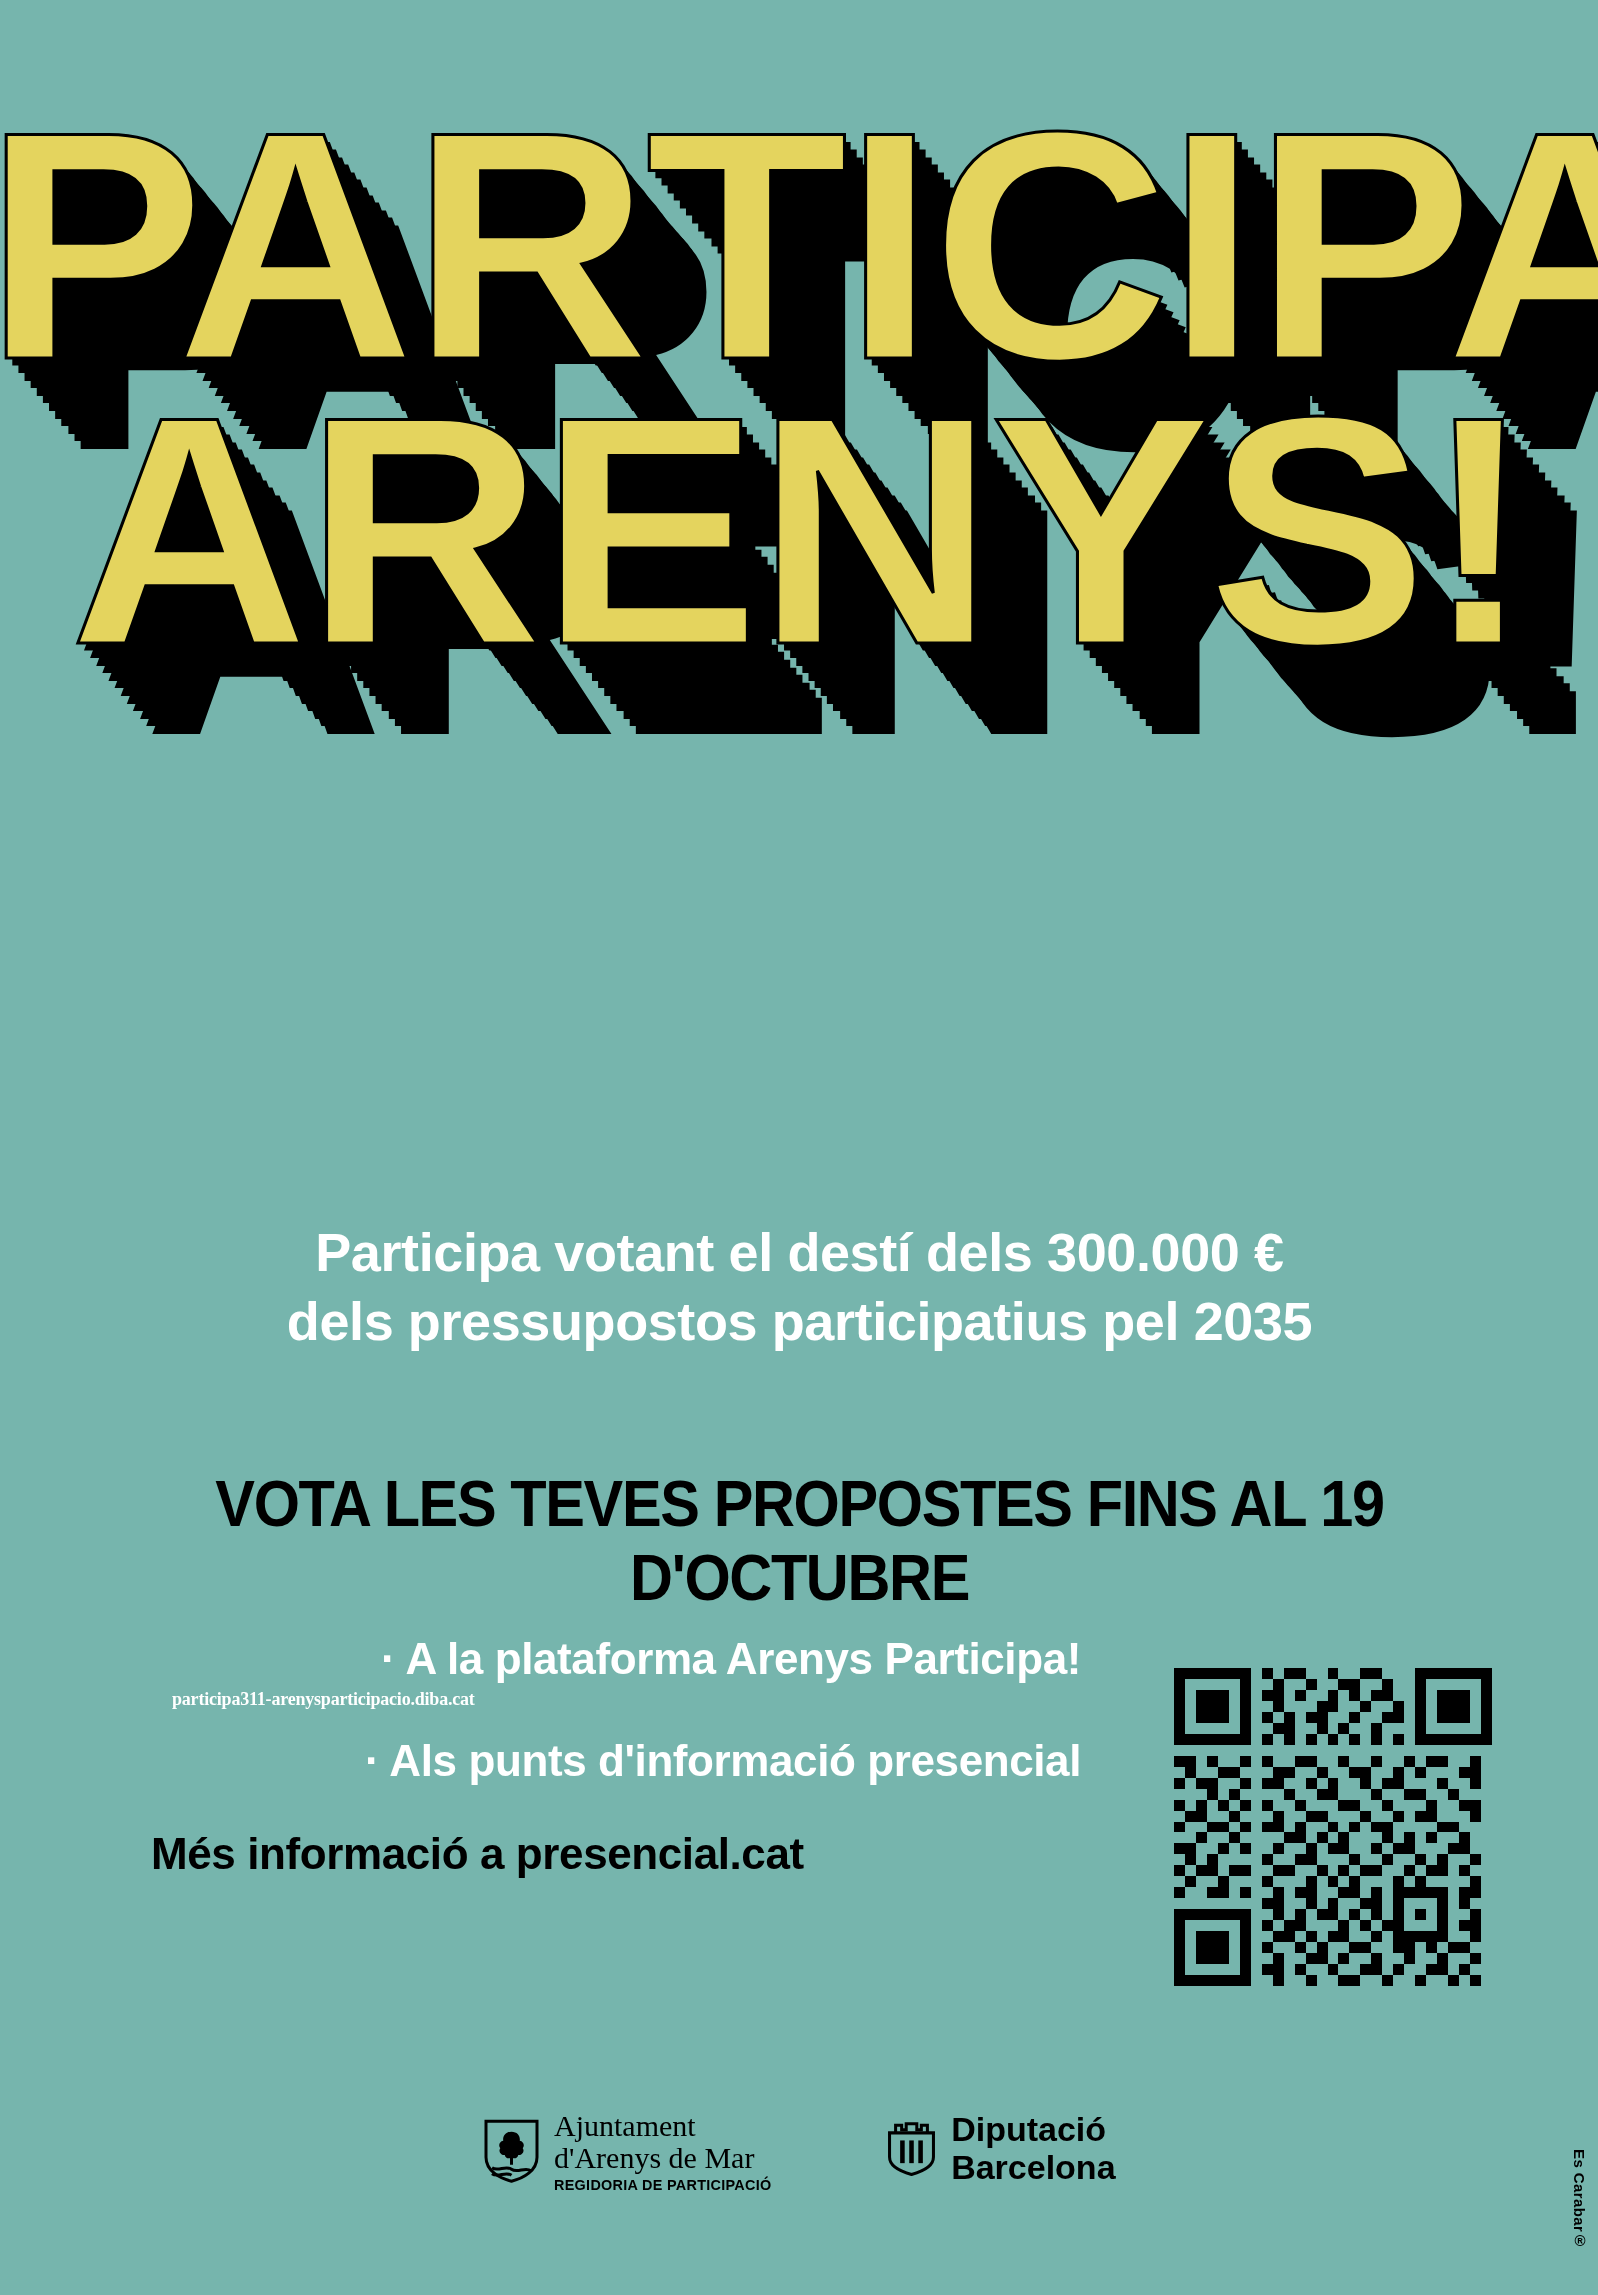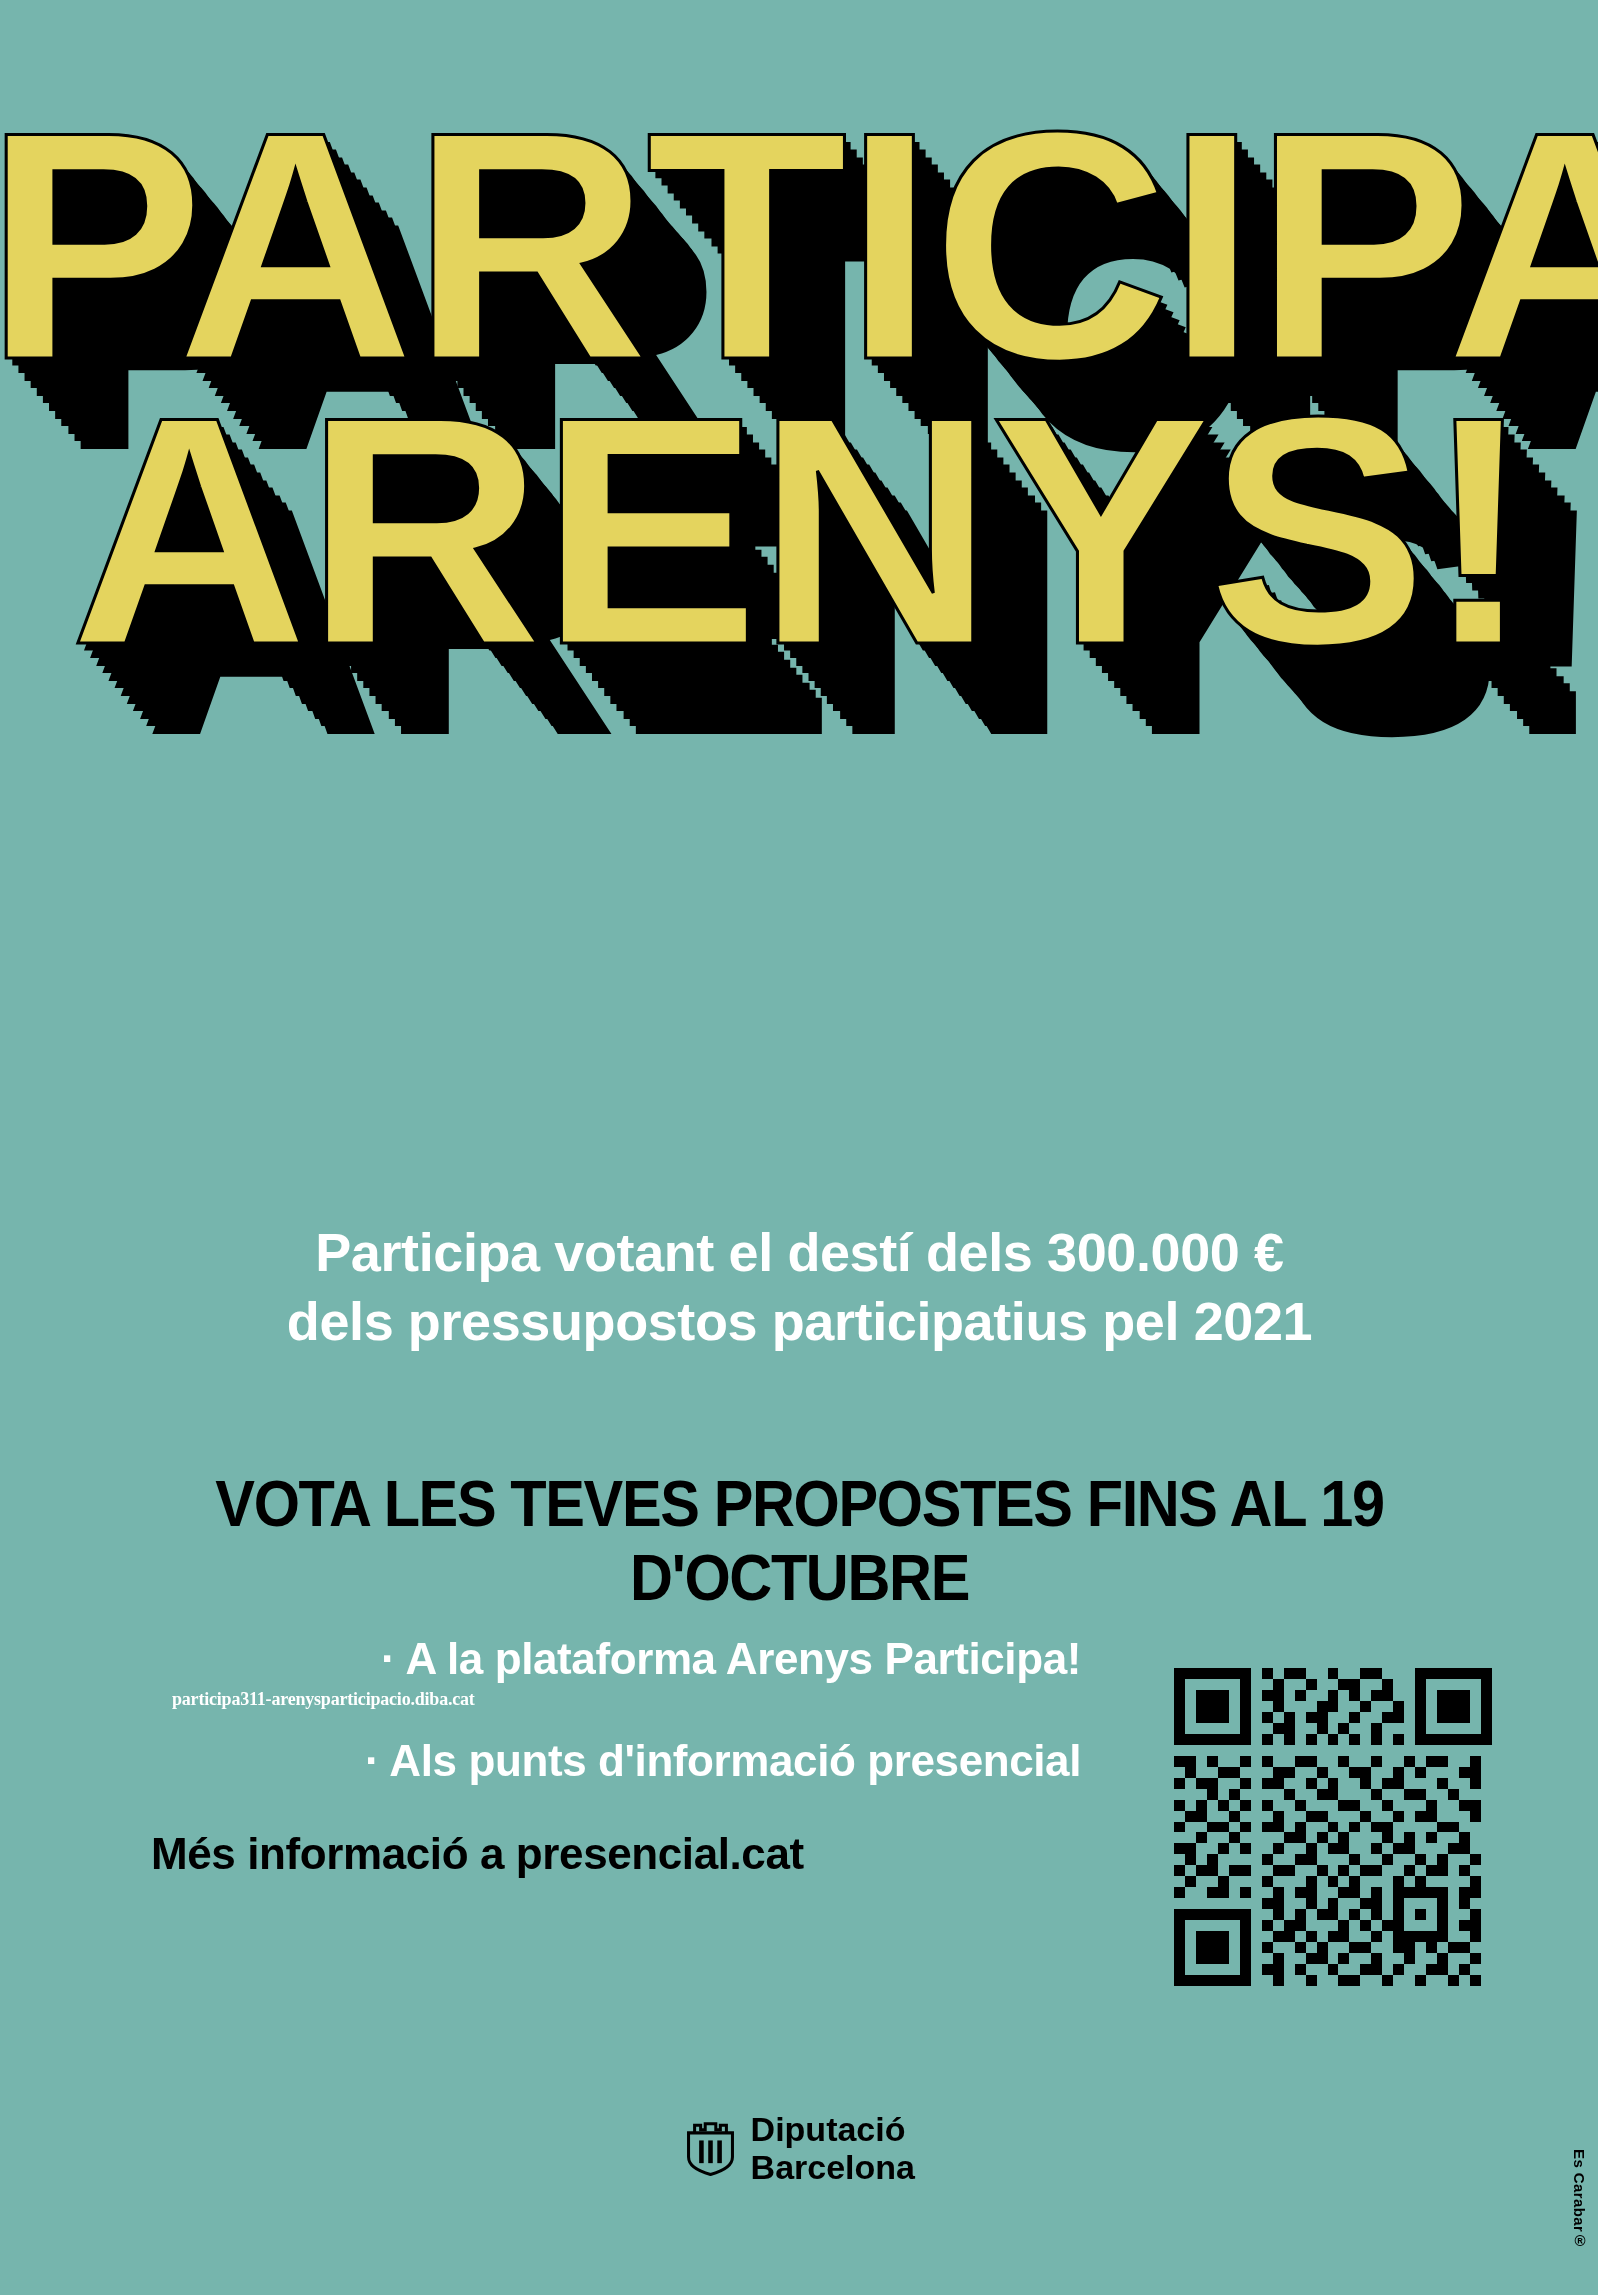--- a/index.html
+++ b/index.html
@@ -189,21 +189,21 @@
 
 <div class="poster">
 
   <div class="headline">
     <span class="hl-line hl-1">PARTICIPA</span>
     <span class="hl-line hl-2">ARENYS!</span>
   </div>
 
   <div class="subtitle">
     <span>Participa votant el destí dels 300.000 €</span>
-    <span>dels pressupostos participatius pel 2021</span>
+    <span>dels pressupostos participatius pel 2035</span>
   </div>
 
   <div class="deadline">VOTA LES TEVES PROPOSTES FINS AL 19 D'OCTUBRE</div>
 
   <div class="body-block">
     <div class="bullet">· A la plataforma Arenys Participa!</div>
     <div class="url-line">participa311-arenysparticipacio.diba.cat</div>
     <div class="bullet bullet-2">· Als punts d'informació presencial</div>
     <div class="more-info">Més informació a presencial.cat</div>
   </div>
@@ -437,20 +437,38 @@
           <rect x="19" y="28" width="1" height="1"></rect>
         <rect x="22" y="28" width="1" height="1"></rect>
           <rect x="25" y="28" width="1" height="1"></rect>
         <rect x="27" y="28" width="1" height="1"></rect>
       </g>
     </svg>
   </div>
 
   <div class="footer">
 
+    <div class="logo">
+      <span class="logo-mark">
+        <svg width="57" height="65" viewBox="0 0 76 86">
+          <path d="M4 4 H72 V52 C72 70 54 80 38 84 C22 80 4 70 4 52 Z" fill="none" stroke="#000" stroke-width="4"></path>
+          <path d="M38 18 C30 18 26 24 27 30 C22 31 20 36 23 40 C20 44 24 50 29 49
+                   C30 54 36 55 38 51 C40 55 46 54 47 49 C52 50 56 44 53 40
+                   C56 36 54 31 49 30 C50 24 46 18 38 18 Z" fill="#000"></path>
+          <rect x="36" y="48" width="4" height="14" fill="#000"></rect>
+          <path d="M12 66 C20 72 30 62 38 68 C46 74 56 64 64 70" fill="none" stroke="#000" stroke-width="4"></path>
+          <path d="M12 74 C20 80 30 70 38 76" fill="none" stroke="#000" stroke-width="4"></path>
+        </svg>
+      </span>
+      <span class="logo-text-1">
+        <div class="l1">Ajuntament</div>
+        <div class="l2">d'Arenys de Mar</div>
+        <div class="l3">REGIDORIA DE PARTICIPACIÓ</div>
+      </span>
+    </div>
 
     <div class="logo">
       <span class="logo-mark">
         <svg width="53" height="61" viewBox="0 0 70 80">
           <path d="M6 22 H64 V54 C64 66 50 73 35 77 C20 73 6 66 6 54 Z" fill="none" stroke="#000" stroke-width="4"></path>
           <path d="M14 22 L14 12 L22 12 L22 18 L28 18 L28 10 L42 10 L42 18 L48 18 L48 12 L56 12 L56 22" fill="none" stroke="#000" stroke-width="4"></path>
           <rect x="20" y="32" width="6" height="30" fill="#000"></rect>
           <rect x="32" y="32" width="6" height="30" fill="#000"></rect>
           <rect x="44" y="32" width="6" height="30" fill="#000"></rect>
         </svg>

